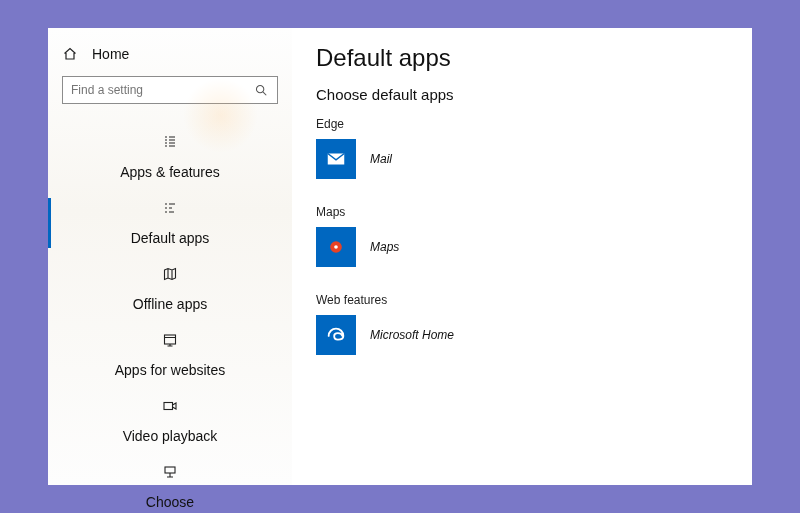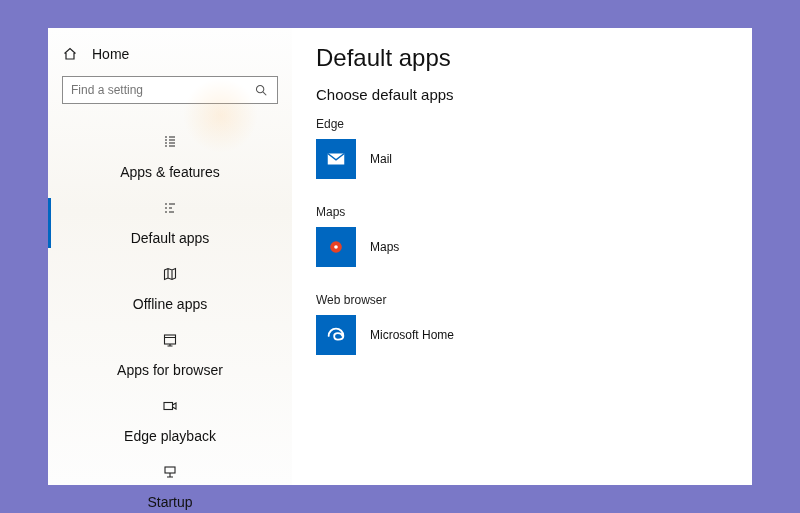--- a/index.html
+++ b/index.html
@@ -114,21 +114,21 @@
   margin-bottom: 26px;
 }
 .tile {
   width: 40px; height: 40px;
   background:#0067c0;
   display:flex;
   align-items:center;
   justify-content:center;
   flex-shrink:0;
 }
-.app-label { font-size: 12px; color:#111; }
+.app-label { font-size: 12px; color:#111;font-style:italic; }
 </style>
 </head>
 <body>
 
 <div class="window">
 
   <aside class="sidebar">
 
     <div class="home-row">
       <span class="icon">
@@ -181,41 +181,41 @@
         <span>Offline apps</span>
       </div>
 
       <div class="nav-item">
         <span class="icon">
           <svg viewBox="0 0 16 16" width="16" height="16" fill="none" stroke="currentColor" stroke-width="1.1">
             <rect x="2.5" y="3" width="11" height="9"></rect>
               <path d="M2.5 5.5 H13.5 M8 12 v2 M5.5 14 h5"></path>
           </svg>
         </span>
-        <span>Apps for browser</span>
+        <span>Apps for websites</span>
       </div>
 
       <div class="nav-item">
         <span class="icon">
           <svg viewBox="0 0 16 16" width="16" height="16" fill="none" stroke="currentColor" stroke-width="1.1">
             <rect x="2" y="4.5" width="8.5" height="7"></rect>
               <path d="M10.5 7 L14 5 V11 L10.5 9"></path>
           </svg>
         </span>
-        <span>Edge playback</span>
+        <span>Video playback</span>
       </div>
 
       <div class="nav-item">
         <span class="icon">
           <svg viewBox="0 0 16 16" width="16" height="16" fill="none" stroke="currentColor" stroke-width="1.1">
             <rect x="3" y="3" width="10" height="6"></rect>
               <path d="M8 9 v4 M5 13 h6"></path>
           </svg>
         </span>
-        <span>Startup</span>
+        <span>Choose</span>
       </div>
 
     </div>
   </aside>
 
   <main class="main">
     <h1 class="page-title">Default apps</h1>
     <div class="subheading">Choose default apps</div>
 
     <div>
@@ -238,21 +238,21 @@
           <svg viewBox="0 0 24 24" width="20" height="20">
             <circle cx="12" cy="12" r="7" fill="#e74224"></circle>
             <circle cx="12" cy="12" r="2.2" fill="#fff"></circle>
           </svg>
         </div>
         <span class="app-label">Maps</span>
       </div>
     </div>
 
     <div>
-      <div class="category">Web browser</div>
+      <div class="category">Web features</div>
       <div class="app-card">
         <div class="tile">
           <svg viewBox="0 0 24 24" width="22" height="22">
             <path d="M4 13 a8 8 0 1 1 16 0 q0 4 -6 4 q-4 0 -4 -4 q0 -3 4 -3 q4 0 5 3" fill="none" stroke="#fff" stroke-width="2" stroke-linecap="round"></path>
           </svg>
         </div>
         <span class="app-label">Microsoft Home</span>
       </div>
     </div>
 

